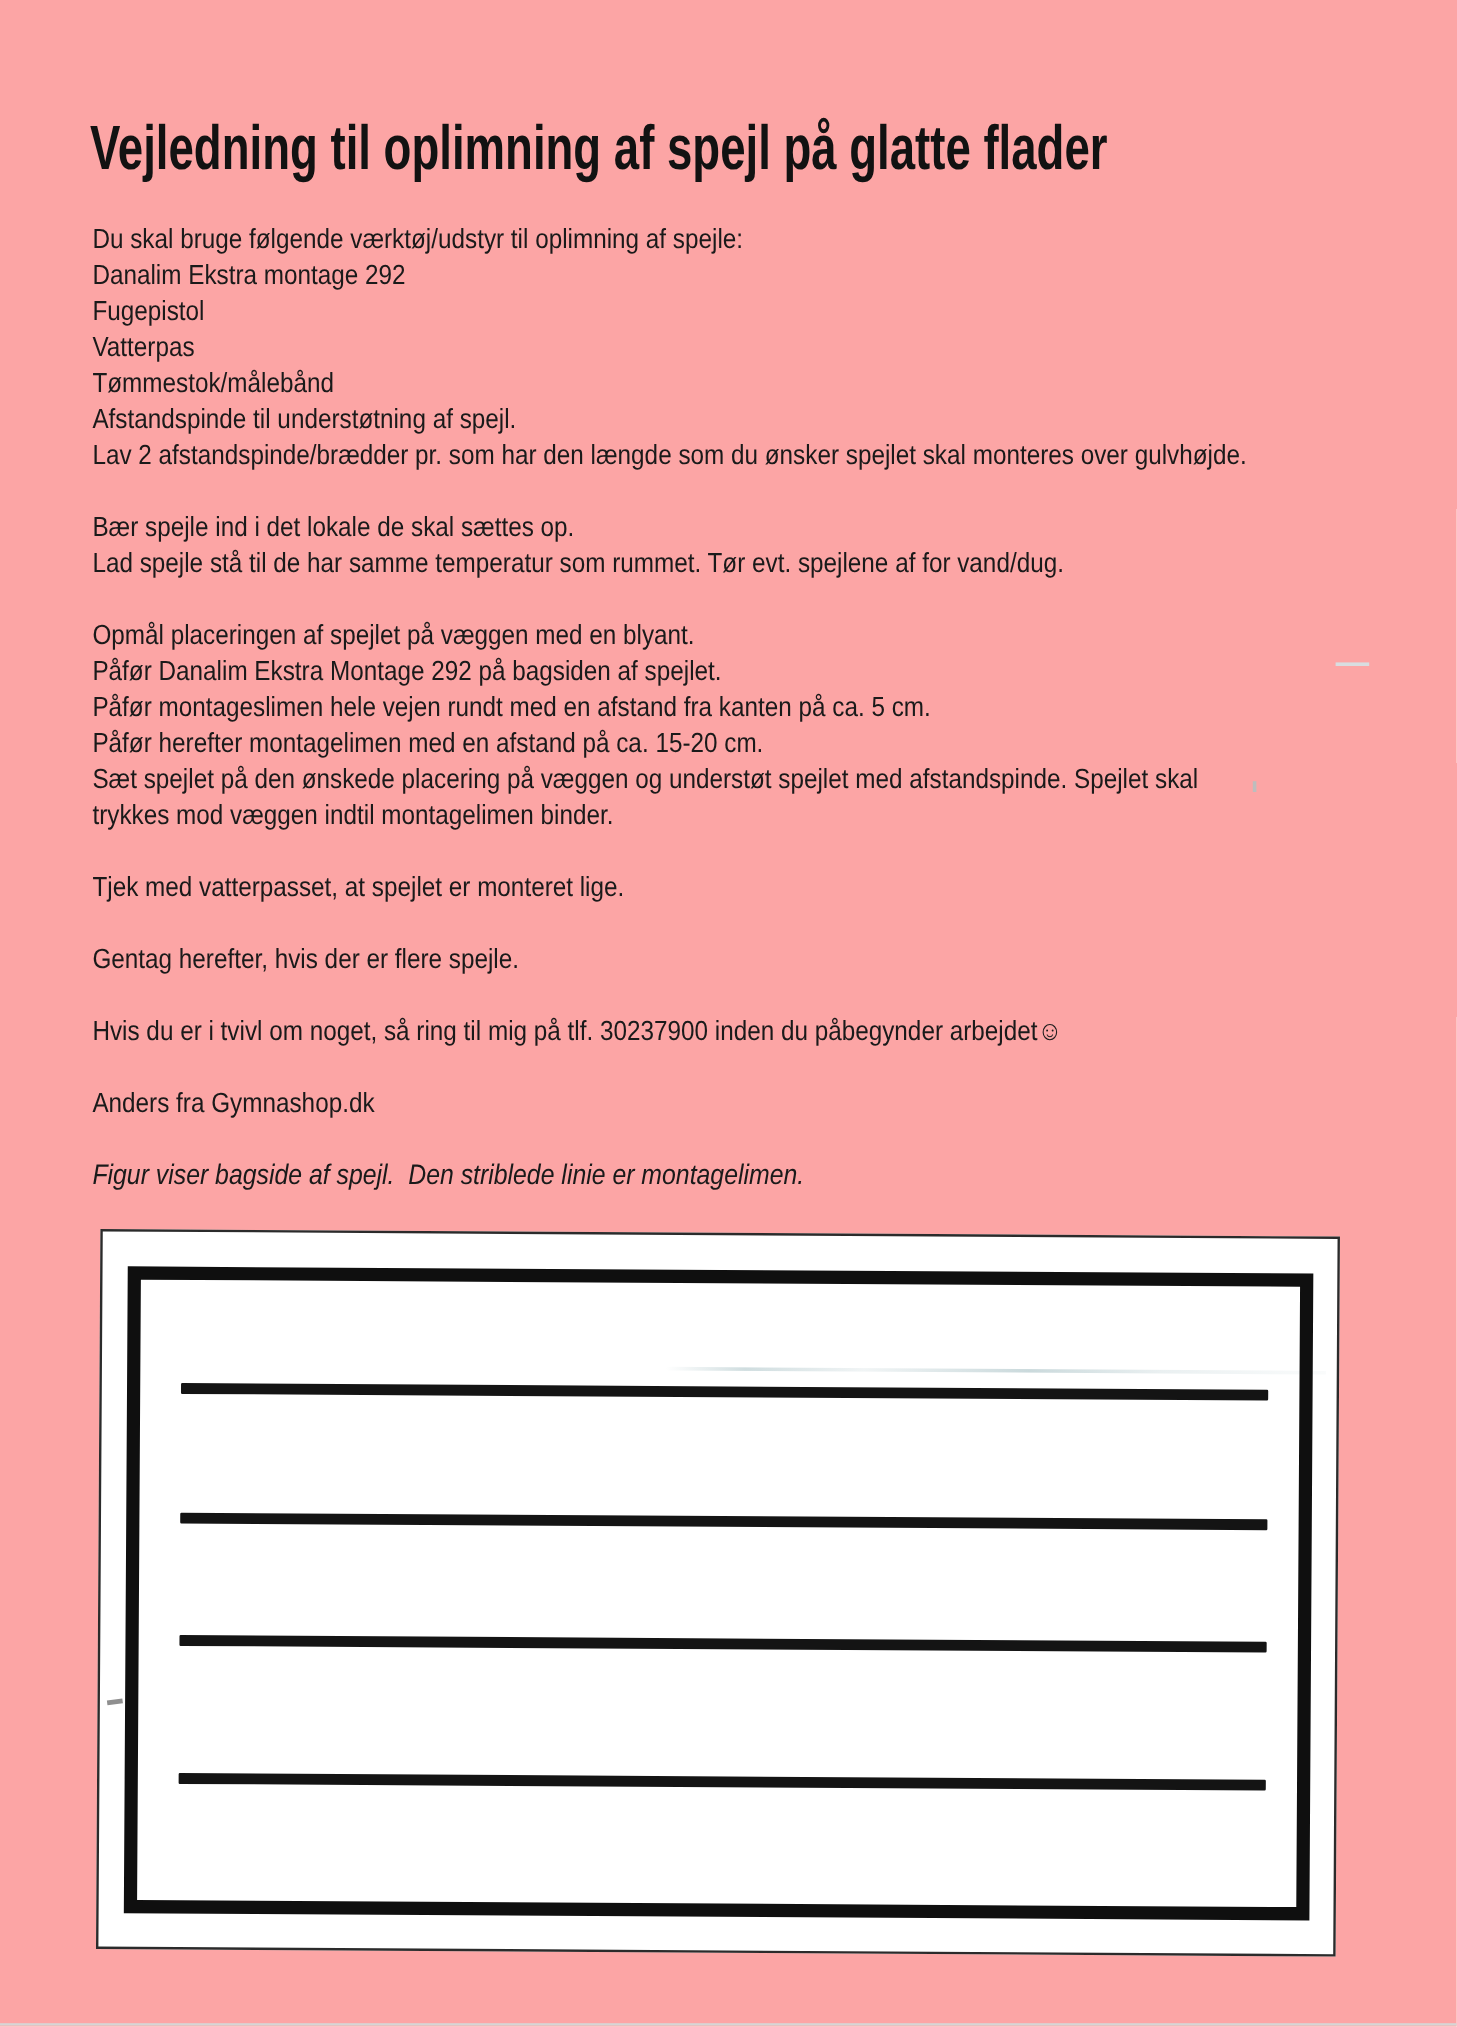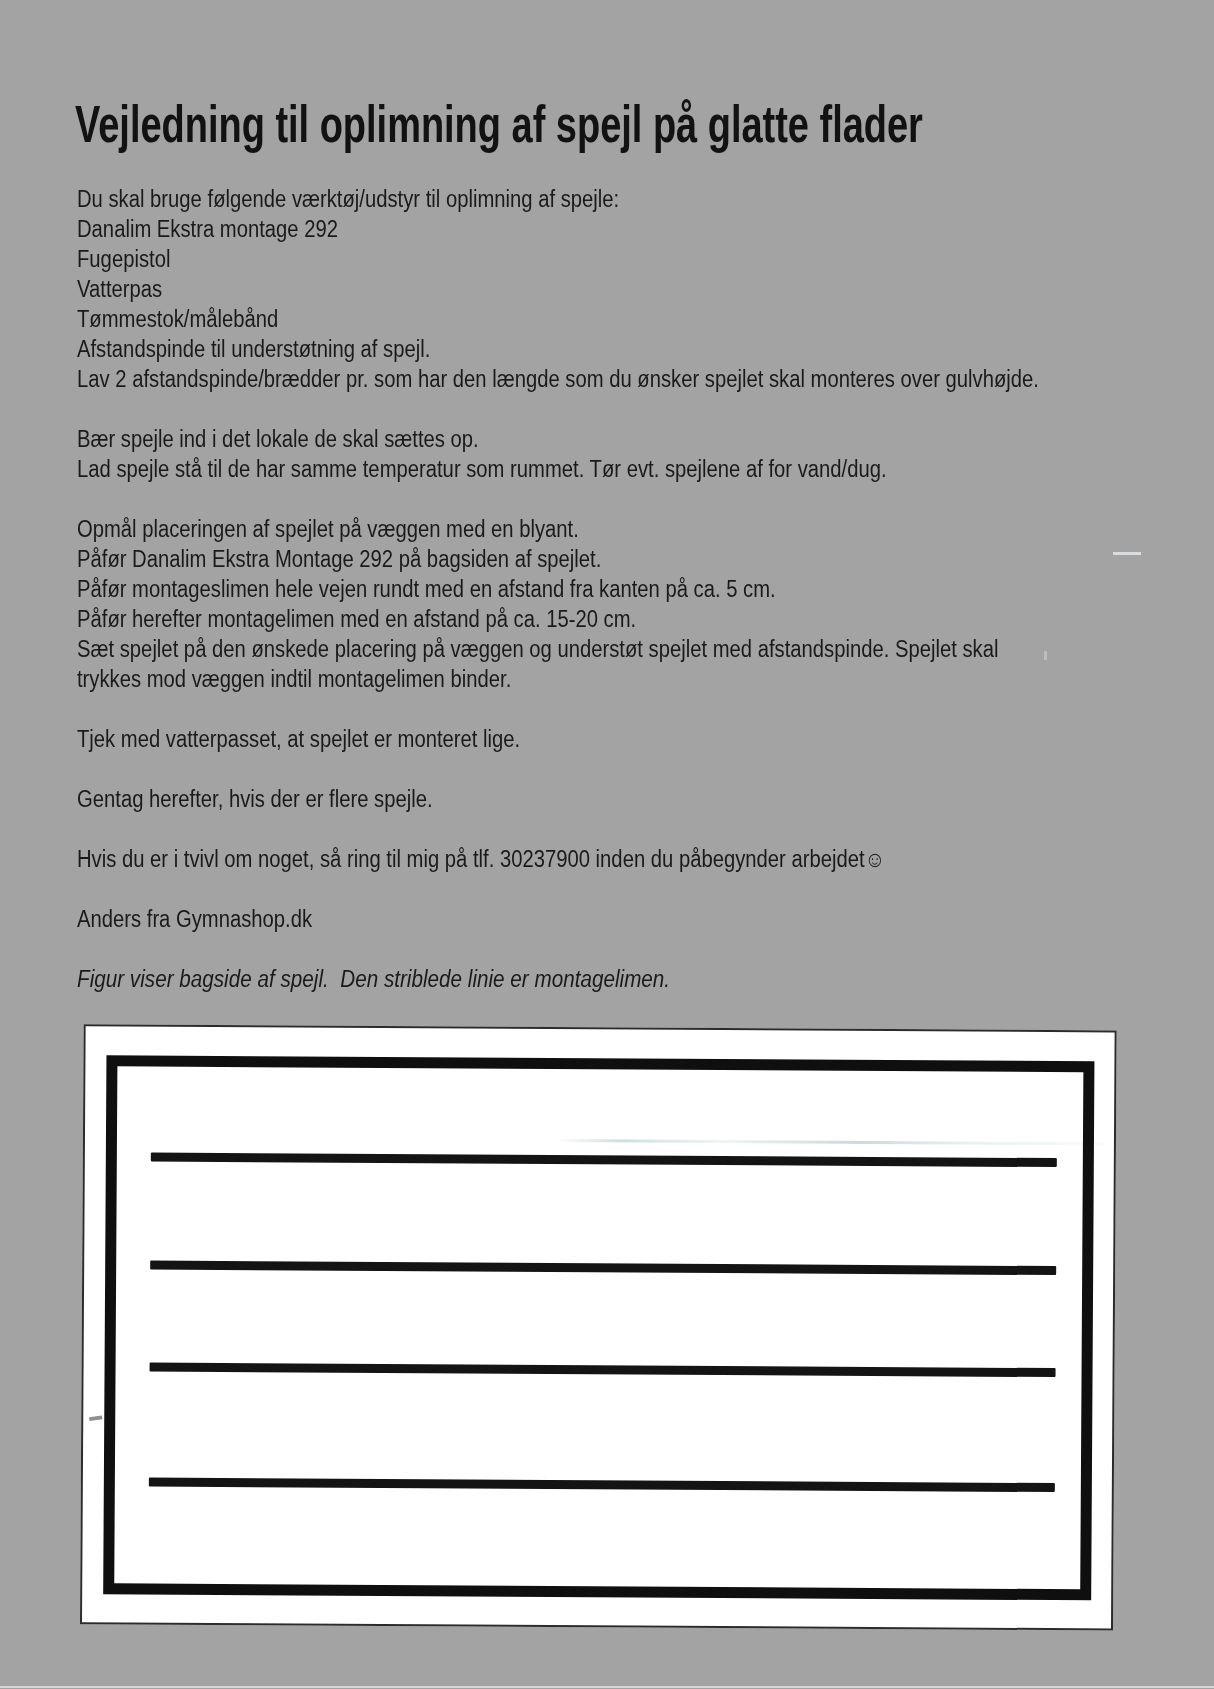--- a/index.html
+++ b/index.html
@@ -1,20 +1,20 @@
 <!DOCTYPE html>
 <html><head>
 <meta charset="utf-8">
 <style>
   html, body { margin: 0; padding: 0; background: #ffffff; }
   .page {
     position: relative;
     width: 1214px;
     height: 1689px;
-    background: #a3a3a3;
+    background: #fca5a5;
     overflow: hidden;
     font-family: "Liberation Sans", sans-serif;
     color: #1a1a1a;
   }
 
   
   .title {
     position: absolute;
     left: 75px;
     top: 97px;

